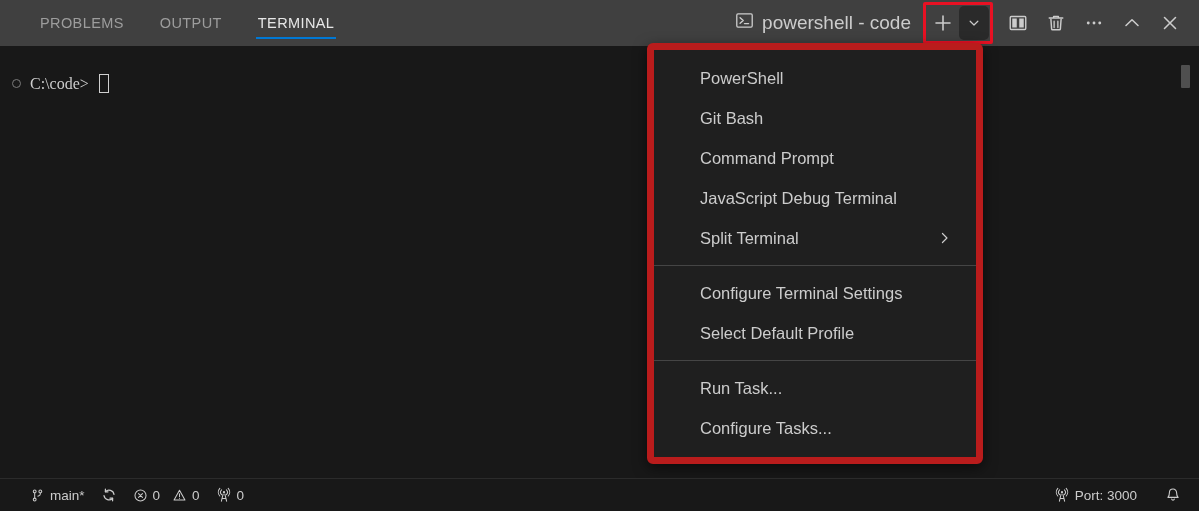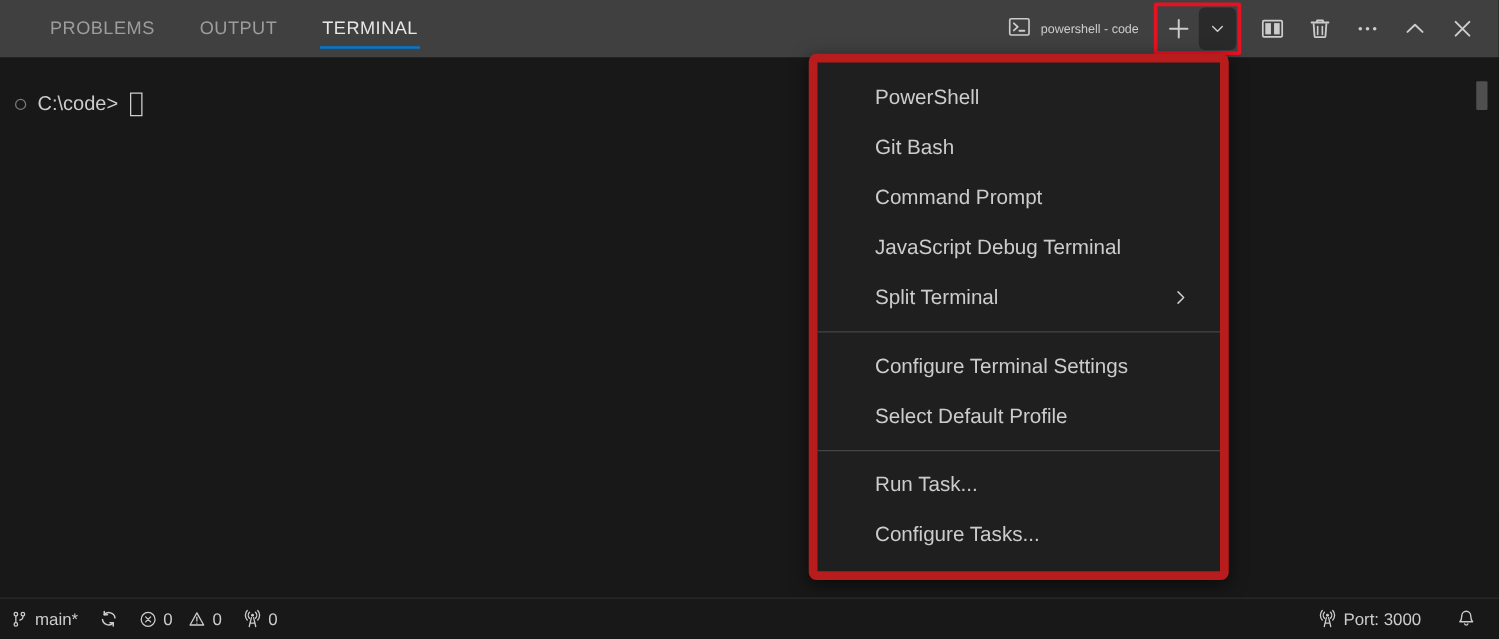--- a/index.html
+++ b/index.html
@@ -38,21 +38,21 @@
     height: 2px; background: #0078d4;
   }
 
   
   #header-actions {
     position: absolute; right: 0; top: 0; height: 46px;
     display: flex; align-items: center;
   }
   .term-label {
     display: flex; align-items: center; gap: 8px;
-    color: #cccccc; font-size: 10px;
+    color: #cccccc; font-size: 19px;
     margin-right: 10px;
   }
   .icon-btn {
     width: 30px; height: 30px;
     display: flex; align-items: center; justify-content: center;
     color: #cccccc; cursor: pointer;
     border-radius: 4px;
   }
   .icon-btn svg { display: block; }
 
@@ -82,21 +82,21 @@
 
   
   #terminal-body {
     position: absolute; left: 0; top: 46px; width: 1199px; height: 432px;
     background: #181818;
     overflow: hidden;
   }
   #prompt-line {
     position: absolute; left: 12px; top: 28px;
     display: flex; align-items: center;
-    font-family: Liberation Sans, sans-serif;
+    font-family: Liberation Serif, serif;
     font-size: 16px;
     color: #cccccc;
     white-space: pre;
   }
   .prompt-marker {
     width: 9px; height: 9px; border-radius: 50%;
     border: 1.6px solid #7a7a7a;
     margin-right: 9px;
   }
   #prompt-cursor {
@@ -149,21 +149,21 @@
 
   
   #status-bar {
     position: absolute; left: 0; bottom: 0; width: 1199px; height: 33px;
     background: #181818;
     border-top: 1px solid #2b2b2b;
     display: flex; align-items: center;
     color: #cccccc; font-size: 13.5px;
     z-index: 50;
   }
-  #status-left { display: flex; align-items: center; padding-left: 0; gap: 0; }
+  #status-left { display: flex; align-items: center; padding-left: 22px; gap: 0; }
   #status-right { display: flex; align-items: center; margin-left: auto; padding-right: 10px; gap: 12px; }
   .status-item {
     display: flex; align-items: center; gap: 5px;
     height: 33px; padding: 0 8px;
     cursor: pointer;
     white-space: nowrap;
   }
   .status-item svg { display: block; }
 </style>
 </head>

